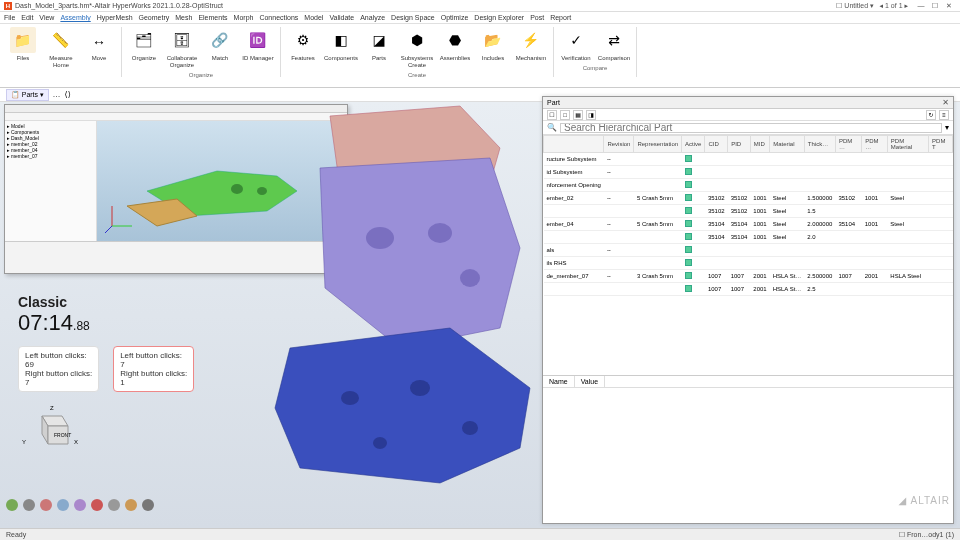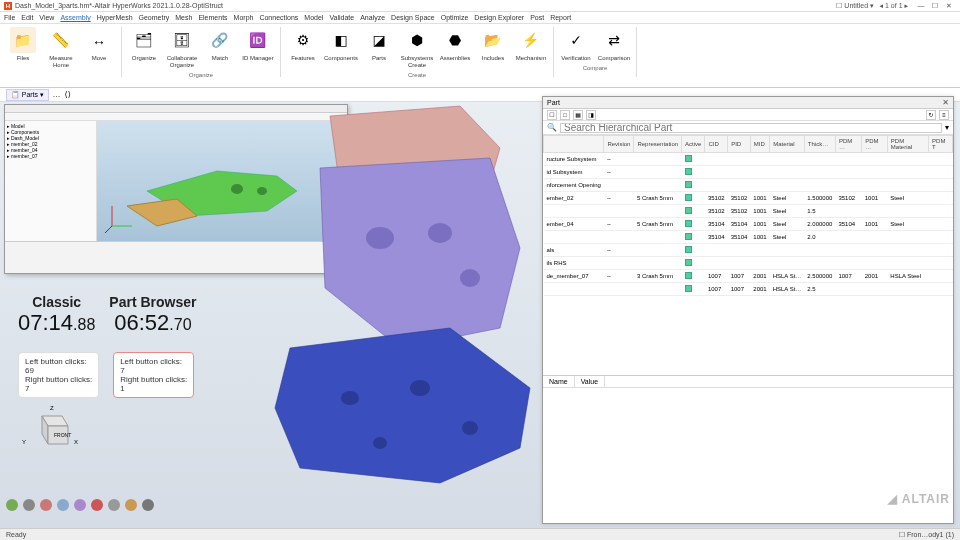--- a/index.html
+++ b/index.html
@@ -42,28 +42,28 @@
 .ptable{height:240px;overflow:auto;font-size:6px}
 .ptable table{width:100%;border-collapse:collapse}
 .ptable th{background:#f4f4f4;border:1px solid #ddd;padding:2px 3px;font-weight:normal;color:#444;font-size:6px;text-align:left}
 .ptable td{border-bottom:1px solid #eee;padding:2px 3px;white-space:nowrap}
 .chk{width:7px;height:7px;border:1px solid #3a8;background:#5c9;display:inline-block}
 .pbot{border-top:1px solid #ccc;height:148px}
 .pbot .nv{height:12px;border-bottom:1px solid #ddd;display:flex;font-size:7px}
 .pbot .nv div{padding:2px 6px;border-right:1px solid #ddd}
 .overlay{position:absolute;left:18px;top:192px;width:230px}
 .ovrow{display:flex;gap:14px}
-.ovcol{display:flex;flex-direction:column;align-items:center}
+.ovcol{display:flex;flex-direction:column;}
 .ovtitle{font-size:14px;font-weight:bold;color:#222}
 .ovtime{font-size:22px;font-family:monospace;color:#111}
-.ovtime .sub{font-size:16px}
-.ovbox{border:1px solid #ddd;border-radius:4px;padding:4px 6px;font-size:8px;color:#333;margin-top:16px;background:#fff}
+.ovtime .sub{font-size:12px}
+.ovbox{border:1px solid #ddd;border-radius:4px;padding:4px 6px;font-size:8px;color:#333;margin-top:10px;background:#fff}
 .ovbox.red{border-color:#e88}
 .axis{position:absolute;left:20px;top:302px;width:60px;height:50px}
-.brand{position:absolute;right:10px;bottom:22px;font-size:12px;color:#bbb;letter-spacing:1px;font-weight:700}
+.brand{position:absolute;right:10px;bottom:22px;font-size:10px;color:#bbb;letter-spacing:1px;font-weight:400}
 .btool{position:absolute;left:6px;bottom:16px;height:14px;display:flex;gap:5px;align-items:center}
 .btool .bi{width:12px;height:12px;border-radius:50%;background:#888}
 .status{position:absolute;left:0;bottom:0;height:12px;width:960px;background:#eee;border-top:1px solid #ccc;display:flex;align-items:center;padding:0 6px;font-size:7px;color:#444}
 .status .sp{flex:1}
 svg{display:block}
 </style>
 </head>
 <body>
 
 <div class="titlebar">
@@ -457,24 +457,20 @@
       </div>
     </div>
   </div>
 
   <div class="overlay">
     <div class="ovrow">
       <div class="ovcol">
         <div class="ovtitle">Classic</div>
         <div class="ovtime"><span>07:14</span><span class="sub">.88</span></div>
       </div>
-      <div class="ovcol">
-        <div class="ovtitle">Part Browser</div>
-        <div class="ovtime"><span>06:52</span><span class="sub">.70</span></div>
-      </div>
     </div>
     <div class="ovrow">
       <div class="ovbox">
         <div><span>Left button clicks:</span></div>
         <div>69</div>
         <div><span>Right button clicks:</span></div>
         <div>7</div>
       </div>
       <div class="ovbox red">
         <div><span>Left button clicks:</span></div>

